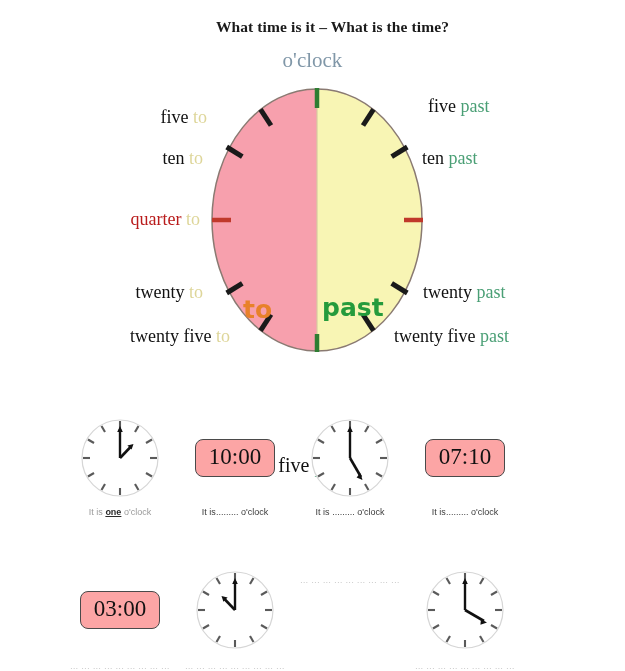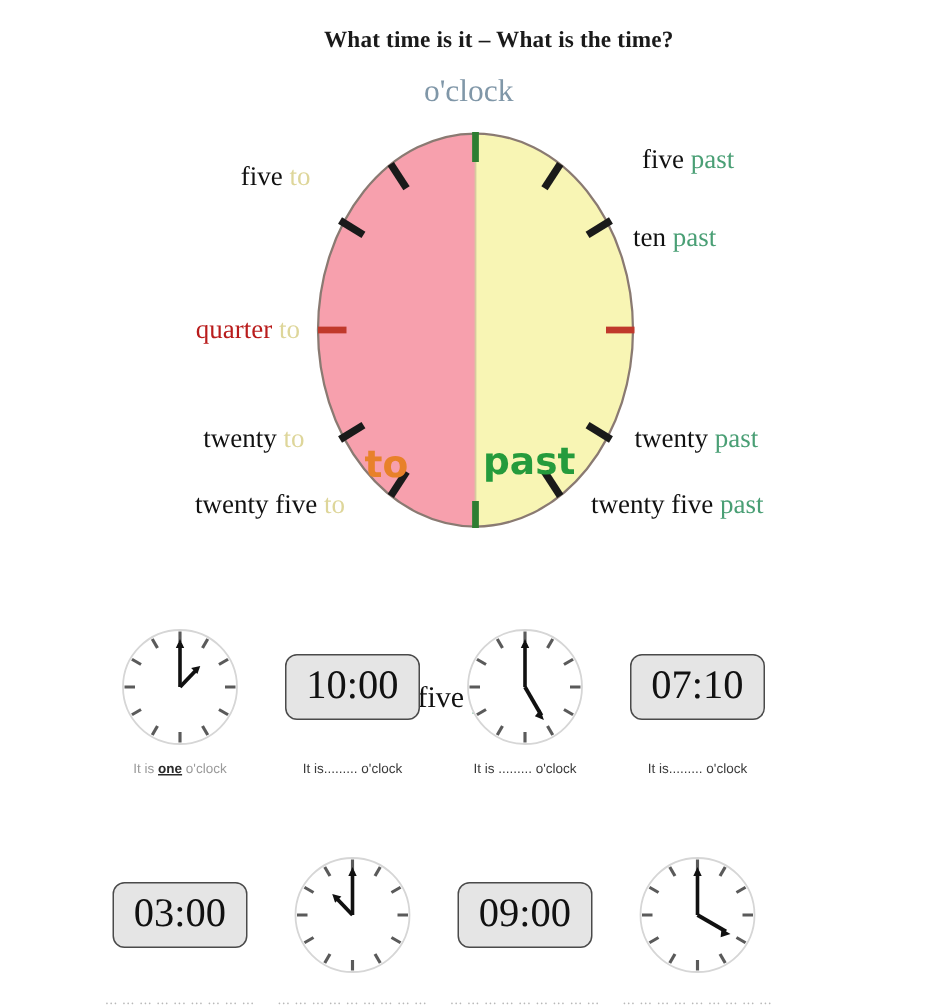--- a/index.html
+++ b/index.html
@@ -117,23 +117,23 @@
     height: 86px;
     display: flex;
     align-items: center;
     justify-content: center;
   }
   .digital-box {
     display: inline-block;
     border: 1.6px solid #4a4a4a;
     border-radius: 8px;
     padding: 4px 13px 6px 13px;
-    font-size: 27px;
+    font-size: 23px;
     color: #111111;
-    background: #e5e5e5;
+    background: #fca5a5;
     line-height: 1.15;
     font-family: "Liberation Serif", "DejaVu Serif", serif;
   }
   .ex-caption {
     margin-top: 6px;
     font-size: 9px;
     color: #3a3a3a;
     white-space: nowrap;
     font-family: Liberation Sans, sans-serif;
   }
@@ -186,20 +186,24 @@
 
     <line x1="213" y1="134" x2="194" y2="134" stroke="#c0392b" stroke-width="4.5"></line>
     <line x1="2" y1="134" x2="21" y2="134" stroke="#c0392b" stroke-width="4.5"></line>
   </svg>
 
   <div class="face-word" id="face-word-to">to</div>
   <div class="face-word" id="face-word-past">past</div>
 
   <div class="clock-label left" style="left:20px; top:10px; width:187px;margin-top:11px;">
     <span>five</span>
+    <span class="kw-to">to</span>
+  </div>
+  <div class="clock-label left" style="left:20px; top:62px; width:183px;">
+    <span>ten</span>
     <span class="kw-to">to</span>
   </div>
   <div class="clock-label left" style="left:10px; top:123px; width:190px;">
     <span class="kw-quarter">quarter</span>
     <span class="kw-to">to</span>
   </div>
   <div class="clock-label left" style="left:10px; top:196px; width:193px;">
     <span>twenty</span>
     <span class="kw-to">to</span>
   </div>
@@ -343,23 +347,20 @@
         <line x1="41" y1="41" x2="41" y2="12" stroke="#111111" stroke-width="2.4"></line>
         <polygon points="41,9 38.2,15 43.8,15" fill="#111111"></polygon>
         <line x1="41" y1="41" x2="30" y2="29.5" stroke="#111111" stroke-width="2.6"></line>
         <polygon points="27.5,27 29.4,32.8 33.6,28.6" fill="#111111"></polygon>
       </svg>
     </div>
     <div class="blank-dots">... ... ... ... ... ... ... ... ...</div>
   </div>
 
   <div class="ex-cell" style="left:285px; top:152px;">
-    <div class="ex-clock">
-      <span class="digital-box">09:00</span>
-    </div>
     <div class="blank-dots">... ... ... ... ... ... ... ... ...</div>
   </div>
 
   <div class="ex-cell" style="left:400px; top:152px;">
     <div class="ex-clock">
       <svg width="82" height="82" viewBox="0 0 82 82">
         <circle cx="41" cy="41" r="38" fill="#ffffff" stroke="#d6d6d6" stroke-width="1.2"></circle>
         <g stroke="#5a5a5a" stroke-width="2.1">
           <line x1="41" y1="4" x2="41" y2="11"></line>
           <line x1="59.5" y1="8.96" x2="56" y2="15.02"></line>

